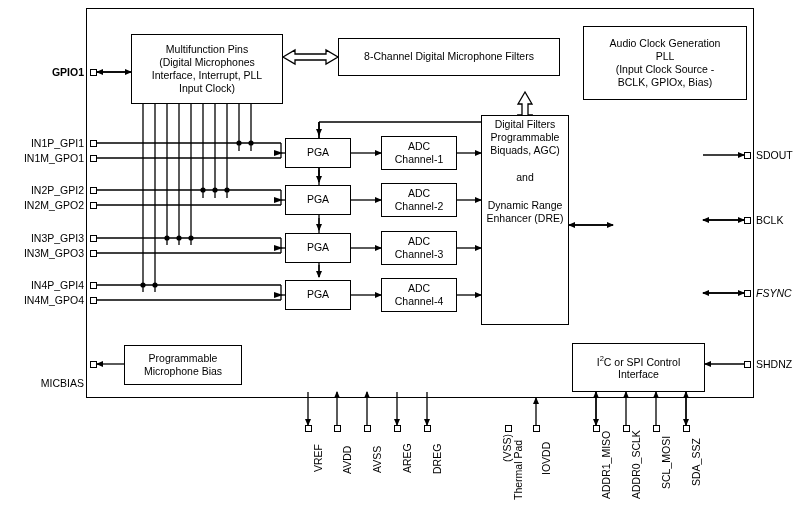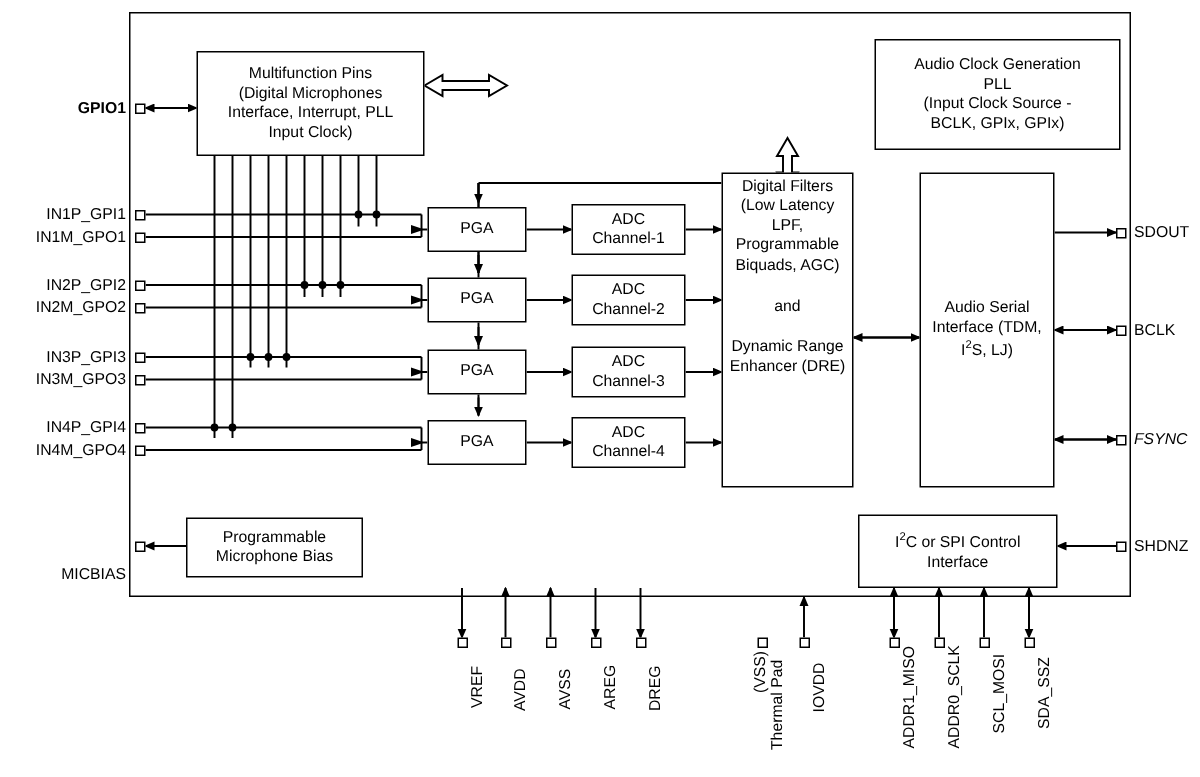--- a/index.html
+++ b/index.html
@@ -200,26 +200,29 @@
     </g>
   </svg>
 
   <div class="box multi-line" style="left:131px; top:34px; width:152px; height:70px;">
     <span>Multifunction Pins</span>
     <span>(Digital Microphones</span>
     <span>Interface, Interrupt, PLL</span>
     <span>Input Clock)</span>
   </div>
 
+  <div class="box" style="left:338px; top:38px; width:222px; height:38px;">
+    <span>8-Channel Digital Microphone Filters</span>
+  </div>
 
   <div class="box multi-line" style="left:583px; top:26px; width:164px; height:74px;">
     <span>Audio Clock Generation</span>
     <span>PLL</span>
     <span>(Input Clock Source -</span>
-    <span>BCLK, GPIx, GPIx)</span>
+    <span>BCLK, GPIOx, Bias)</span>
   </div>
 
   <div class="box" style="left:285px; top:138px; width:66px; height:30px;">
     <span>PGA</span>
   </div>
   <div class="box" style="left:285px; top:185px; width:66px; height:30px;">
     <span>PGA</span>
   </div>
   <div class="box" style="left:285px; top:233px; width:66px; height:30px;">
     <span>PGA</span>
@@ -240,35 +243,29 @@
     <span>ADC</span>
     <span>Channel-3</span>
   </div>
   <div class="box multi-line" style="left:381px; top:278px; width:76px; height:34px;">
     <span>ADC</span>
     <span>Channel-4</span>
   </div>
 
   <div class="box multi-line" style="left:481px; top:115px; width:88px; height:210px; justify-content:flex-start; ">
     <span>Digital Filters</span>
-    <span>(Low Latency LPF,</span>
     <span>Programmable</span>
     <span>Biquads, AGC)</span>
     <span style="height:14px"></span>
     <span>and</span>
     <span style="height:14px"></span>
     <span>Dynamic Range</span>
     <span>Enhancer (DRE)</span>
   </div>
 
-  <div class="box multi-line" style="left:613px; top:115px; width:90px; height:210px;">
-    <span>Audio Serial</span>
-    <span>Interface (TDM,</span>
-    <span>I<sup>2</sup>S, LJ)</span>
-  </div>
 
   <div class="box multi-line" style="left:124px; top:345px; width:118px; height:40px;">
     <span>Programmable</span>
     <span>Microphone Bias</span>
   </div>
 
 
   <div class="box multi-line" style="left:572px; top:343px; width:133px; height:49px;text-align:right;">
     <span>I<sup>2</sup>C or SPI Control</span>
     <span>Interface</span>

